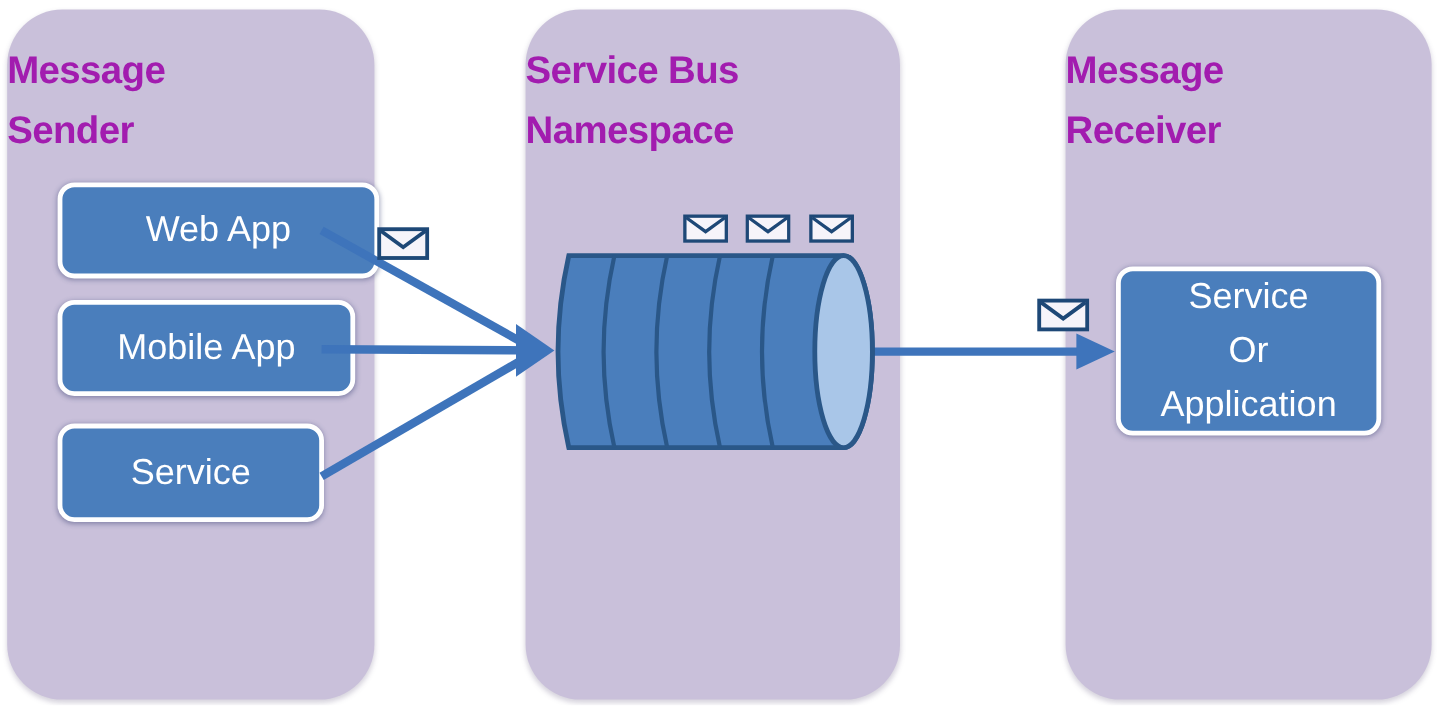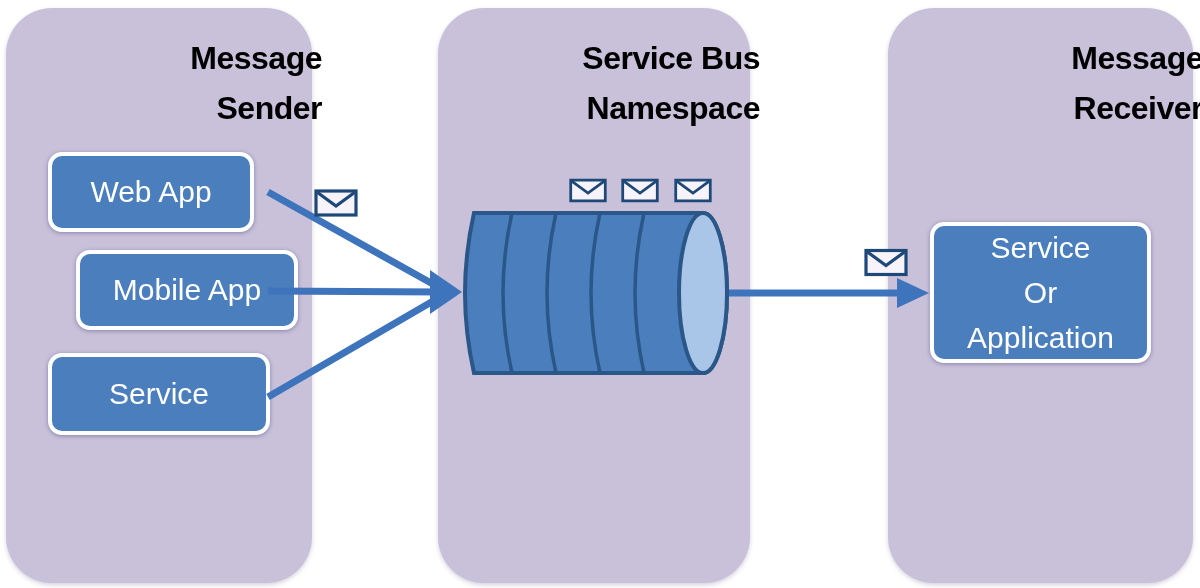--- a/index.html
+++ b/index.html
@@ -23,48 +23,48 @@
     border-radius: 46px;
     box-shadow: 0 2px 4px rgba(90,80,120,0.25);
   }
   .panel-sender   { left: 6px;   width: 306px; }
   .panel-namespace{ left: 438px; width: 312px; text-decoration: underline; }
   .panel-receiver { left: 888px; width: 305px; }
 
   .panel-title {
     position: absolute;
     top: 26px;
-    left: 10px;
+    left: 0;
     width: 100%;
-    text-align: right;
+    text-align: left;
     font-weight: bold;
     font-size: 32px;
     line-height: 1.55;
-    color: #000000;
+    color: #a21caf;
     white-space: pre-line;
     letter-spacing: -0.5px;
   }
 
   .node {
     position: absolute;
     background: #4a7ebc;
     border: 4px solid #ffffff;
     border-radius: 14px;
     box-shadow: 0 1px 4px rgba(50,60,110,0.45);
     color: #ffffff;
     font-size: 30px;
     display: flex;
     align-items: center;
     justify-content: center;
     text-align: center;
     box-sizing: border-box;
     white-space: pre-line;
   }
-  .node-webapp    { left: 48px;  top: 152px; width: 206px; height: 80px; }
-  .node-mobileapp { left: 48px;  top: 250px; width: 222px; height: 80px; margin-left: 28px; }
+  .node-webapp    { left: 48px;  top: 152px; width: 268px; height: 80px; }
+  .node-mobileapp { left: 48px;  top: 250px; width: 248px; height: 80px; }
   .node-service   { left: 48px;  top: 353px; width: 222px; height: 82px; }
   .node-receiver  { left: 930px; top: 222px; width: 221px; height: 141px; line-height: 1.5; }
 
   .svg-layer {
     position: absolute;
     left: 0;
     top: 0;
     width: 1200px;
     height: 588px;
     pointer-events: none;

